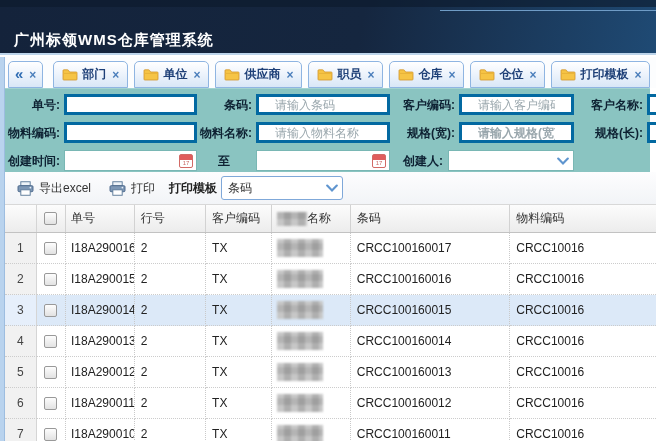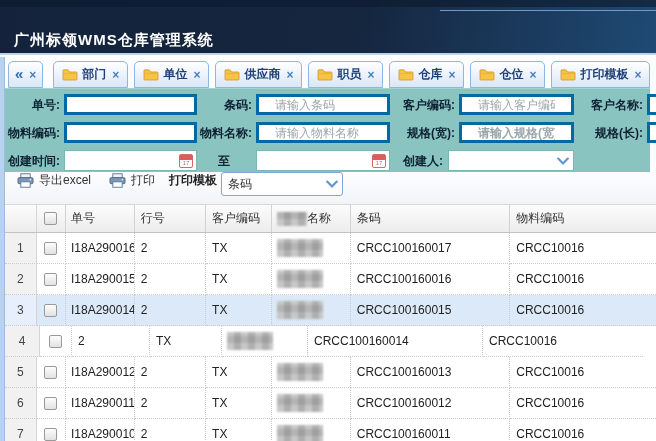--- a/index.html
+++ b/index.html
@@ -40,21 +40,21 @@
   .cal-icon::before { content:""; position:absolute; left:0; top:0; right:0; height:5px; background:#e05c5c; }
   .cal-icon::after { content:"17"; position:absolute; left:0; right:0; bottom:0; font-size:6px; color:#c96a66; text-align:center; line-height:8px; }
   .fselect { position:absolute; height:21px; background:#fff; border:1px solid #79b7b4; display:flex; align-items:center; }
   .fselect .sel-text { flex:1; font-size:12px; color:#333; padding:0 4px; }
   .chev { width:12px; height:8px; margin-right:4px; flex:0 0 auto; }
   .search-btn { position:absolute; left:620px; top:148px; width:20px; height:20px; cursor:pointer; }
 
   
   .toolbar { position:absolute; left:5px; top:172px; width:651px; height:33px;
     background:linear-gradient(180deg,#fdfdfe,#f2f4f7); border-bottom:1px solid #d8d8d8;
-    display:flex; align-items:flex-start; }
+    display:flex; align-items:center; }
   .tool-btn { display:flex; align-items:center; gap:5px; font-size:12px; color:#333; cursor:pointer; }
   .tool-btn.export { margin-left:12px; }
   .tool-btn.print { margin-left:18px; }
   .printer { width:17px; height:15px; }
   .tpl-label { margin-left:14px; font-size:12px; font-weight:bold; color:#222; }
   .tpl-select { margin-left:4px; width:122px; height:24px; background:#fff; border:1px solid #7fa8d9; border-radius:3px;
     display:flex; align-items:center; cursor:pointer; }
   .tpl-select .sel-text { flex:1; font-size:12px; color:#333; padding:0 6px; }
 
   
@@ -289,20 +289,21 @@
         </div>
       <div class="td c5">CRCC100160015</div>
       <div class="td c6">CRCC10016</div>
     </div>
 
     <div class="tr">
       <div class="td cnum">4</div>
       <div class="td ccb">
           <span class="checkbox"></span>
         </div>
+      <div class="td c1">I18A290013</div>
       <div class="td c2">2</div>
       <div class="td c3">TX</div>
       <div class="td c4">
           <span class="censor"></span>
         </div>
       <div class="td c5">CRCC100160014</div>
       <div class="td c6">CRCC10016</div>
     </div>
 
     <div class="tr">

